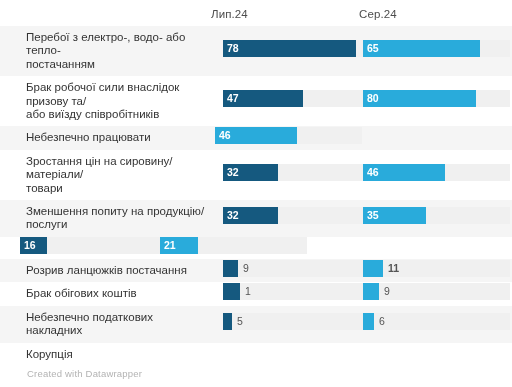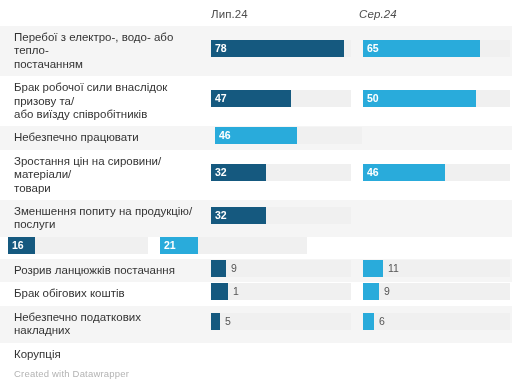--- a/index.html
+++ b/index.html
@@ -26,31 +26,32 @@
   }
   .col-header {
     position: absolute;
     top: 8px;
     font-size: 11.5px;
     color: #4d4d4d;
     letter-spacing: 0.1px;
     white-space: nowrap;
   }
   .col-header.left-col { left: 211px; }
-  .col-header.right-col { left: 359px; font-style: italic; }
+  .col-header.right-col { left: 359px; }
 
   .rows {
     position: relative;
   }
   .row {
     position: relative;
     display: flex;
     align-items: stretch;
     width: 512px;
     box-sizing: border-box;
+    padding-left: 12px;
   }
   .row.stripe {
     background: #f5f5f5;
   }
   .row-label {
     width: 203px;
     box-sizing: border-box;
     padding: 5px 8px 5px 14px;
     font-size: 11.5px;
     line-height: 13.4px;
@@ -70,21 +71,21 @@
     height: 22px;
     display: flex;
     align-items: center;
   }
   .bar-cell.left-cell {
     width: 140px;
     margin-left: 8px;
   }
   .bar-cell.right-cell {
     width: 147px;
-    margin-left: 12px;
+    margin-left: 0;
   }
   .bar-track {
     position: absolute;
     left: 0;
     top: 0;
     height: 17px;
     width: 100%;
     background: #f0f0f0;
   }
   .bar-fill {
@@ -105,21 +106,21 @@
   .bar-value.inside {
     color: #ffffff;
     left: 4px;
   }
   .bar-value.outside {
     color: #555555;
     font-weight: normal;
   }
   .footer {
     position: absolute;
-    left: 14px;
+    left: 27px;
     bottom: 8px;
     font-size: 9.5px;
     color: #b3b3b3;
     letter-spacing: 0.2px;
   }
 </style>
 </head>
 <body>
 
 <div id="chart">
@@ -151,36 +152,36 @@
 або виїзду співробітників</div>
         <div class="bars-area">
           <div class="bar-cell left-cell">
             <div class="bar-track" style="background: rgb(240, 240, 240);"></div>
             <div class="bar-fill" style="width: 80px; background: rgb(21, 89, 127);"></div>
             <div class="bar-value inside">47</div>
           </div>
           <div class="bar-cell right-cell">
             <div class="bar-track" style="background: rgb(240, 240, 240);"></div>
             <div class="bar-fill" style="width: 113px; background: rgb(41, 171, 219);"></div>
-            <div class="bar-value inside">50</div>
+            <div class="bar-value inside">80</div>
           </div>
         </div>
       </div>
       <div class="row stripe">
         <div class="row-label">Небезпечно працювати</div>
         <div class="bars-area">
           <div class="bar-cell right-cell">
             <div class="bar-track" style="background: rgb(240, 240, 240);"></div>
             <div class="bar-fill" style="width: 82px; background: rgb(41, 171, 219);"></div>
             <div class="bar-value inside">46</div>
           </div>
         </div>
       </div>
       <div class="row">
-        <div class="row-label">Зростання цін на сировини/матеріали/
+        <div class="row-label">Зростання цін на сировину/матеріали/
 товари</div>
         <div class="bars-area">
           <div class="bar-cell left-cell">
             <div class="bar-track" style="background: rgb(240, 240, 240);"></div>
             <div class="bar-fill" style="width: 55px; background: rgb(21, 89, 127);"></div>
             <div class="bar-value inside">32</div>
           </div>
           <div class="bar-cell right-cell">
             <div class="bar-track" style="background: rgb(240, 240, 240);"></div>
             <div class="bar-fill" style="width: 82px; background: rgb(41, 171, 219);"></div>
@@ -189,20 +190,25 @@
         </div>
       </div>
       <div class="row stripe">
         <div class="row-label">Зменшення попиту на продукцію/послуги</div>
         <div class="bars-area">
           <div class="bar-cell left-cell">
             <div class="bar-track" style="background: rgb(240, 240, 240);"></div>
             <div class="bar-fill" style="width: 55px; background: rgb(21, 89, 127);"></div>
             <div class="bar-value inside">32</div>
           </div>
+          <div class="bar-cell right-cell">
+            <div class="bar-track" style="background: rgb(240, 240, 240);"></div>
+            <div class="bar-fill" style="width: 63px; background: rgb(41, 171, 219);"></div>
+            <div class="bar-value inside">35</div>
+          </div>
         </div>
       </div>
       <div class="row">
         <div class="bars-area">
           <div class="bar-cell left-cell">
             <div class="bar-track" style="background: rgb(240, 240, 240);"></div>
             <div class="bar-fill" style="width: 27px; background: rgb(21, 89, 127);"></div>
             <div class="bar-value inside">16</div>
           </div>
           <div class="bar-cell right-cell">
@@ -216,21 +222,21 @@
         <div class="row-label">Розрив ланцюжків постачання</div>
         <div class="bars-area">
           <div class="bar-cell left-cell">
             <div class="bar-track" style="background: rgb(240, 240, 240);"></div>
             <div class="bar-fill" style="width: 15px; background: rgb(21, 89, 127);"></div>
             <div class="bar-value outside" style="left: 20px;">9</div>
           </div>
           <div class="bar-cell right-cell">
             <div class="bar-track" style="background: rgb(240, 240, 240);"></div>
             <div class="bar-fill" style="width: 20px; background: rgb(41, 171, 219);"></div>
-            <div class="bar-value outside" style="left: 25px;">11</div>
+            <div class="bar-value outside" style="left: 25px; font-weight: bold;">11</div>
           </div>
         </div>
       </div>
       <div class="row">
         <div class="row-label">Брак обігових коштів</div>
         <div class="bars-area">
           <div class="bar-cell left-cell">
             <div class="bar-track" style="background: rgb(240, 240, 240);"></div>
             <div class="bar-fill" style="width: 17px; background: rgb(21, 89, 127);"></div>
             <div class="bar-value outside" style="left: 22px;">1</div>

